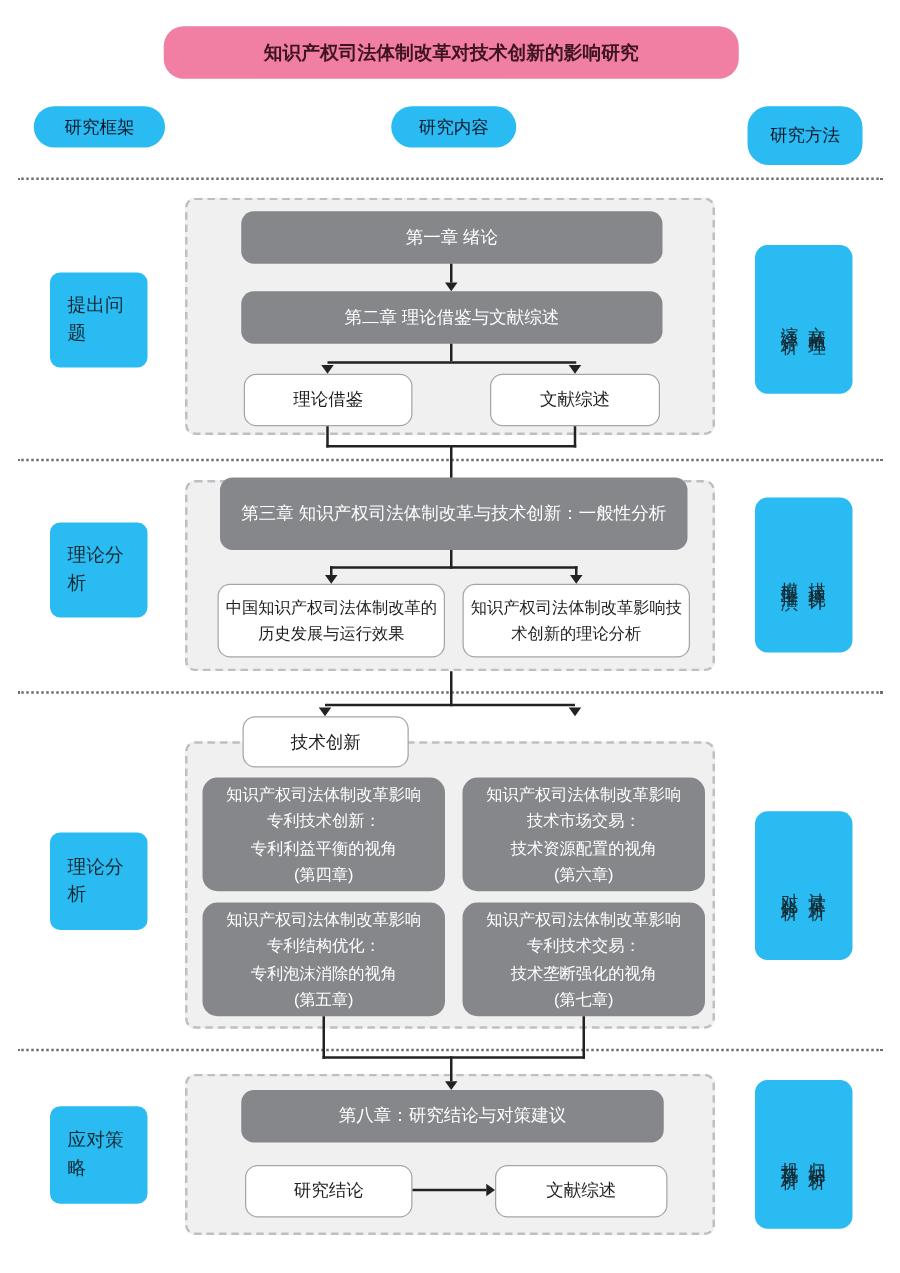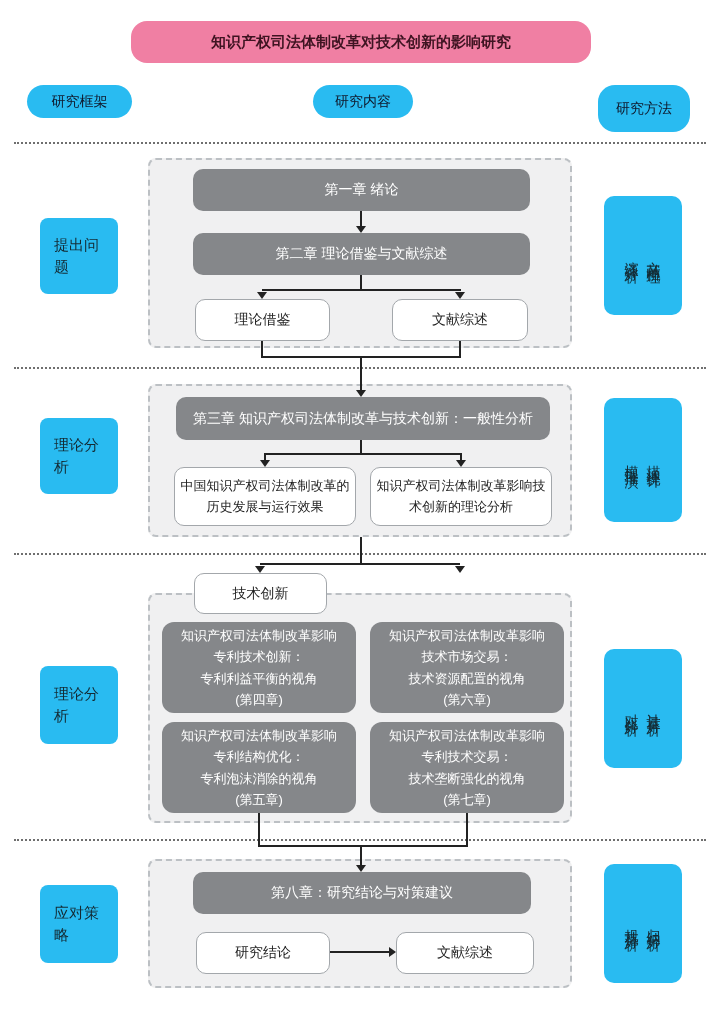--- a/index.html
+++ b/index.html
@@ -70,21 +70,21 @@
   <div class="hline abs" style="left:262px;top:289px;width:199px;height:2px"></div>
   <div class="arrD abs" style="left:257px;top:292px"></div>
   <div class="arrD abs" style="left:455px;top:292px"></div>
   <div class="vline abs" style="left:261px;top:341px;width:2px;height:17px"></div>
   <div class="vline abs" style="left:459px;top:341px;width:2px;height:17px"></div>
   <div class="hline abs" style="left:261px;top:356px;width:200px;height:2px"></div>
   <div class="vline abs" style="left:360px;top:356px;width:2px;height:34px"></div>
   <div class="arrD abs" style="left:356px;top:390px"></div>
 
   <div class="frame abs" style="left:40px;top:418px;width:78px;height:76px">理论分析</div>
-  <div class="dark abs" style="left:176px;top:397px;width:374px;height:43px">第三章 知识产权司法体制改革与技术创新：一般性分析</div>
+  <div class="dark abs" style="left:176px;top:382px;width:374px;height:58px">第三章 知识产权司法体制改革与技术创新：一般性分析</div>
   <div class="white two pre abs" style="left:174px;top:467px;width:182px;height:59px">中国知识产权司法体制改革的
 历史发展与运行效果</div>
   <div class="white two pre abs" style="left:370px;top:467px;width:182px;height:59px">知识产权司法体制改革影响技
 术创新的理论分析</div>
   <div class="vmethod abs" style="left:604px;top:398px;width:78px;height:124px">
     <div class="vtext">
       <span>描述统计</span>
       <span>模型推演</span>
     </div>
   </div>

